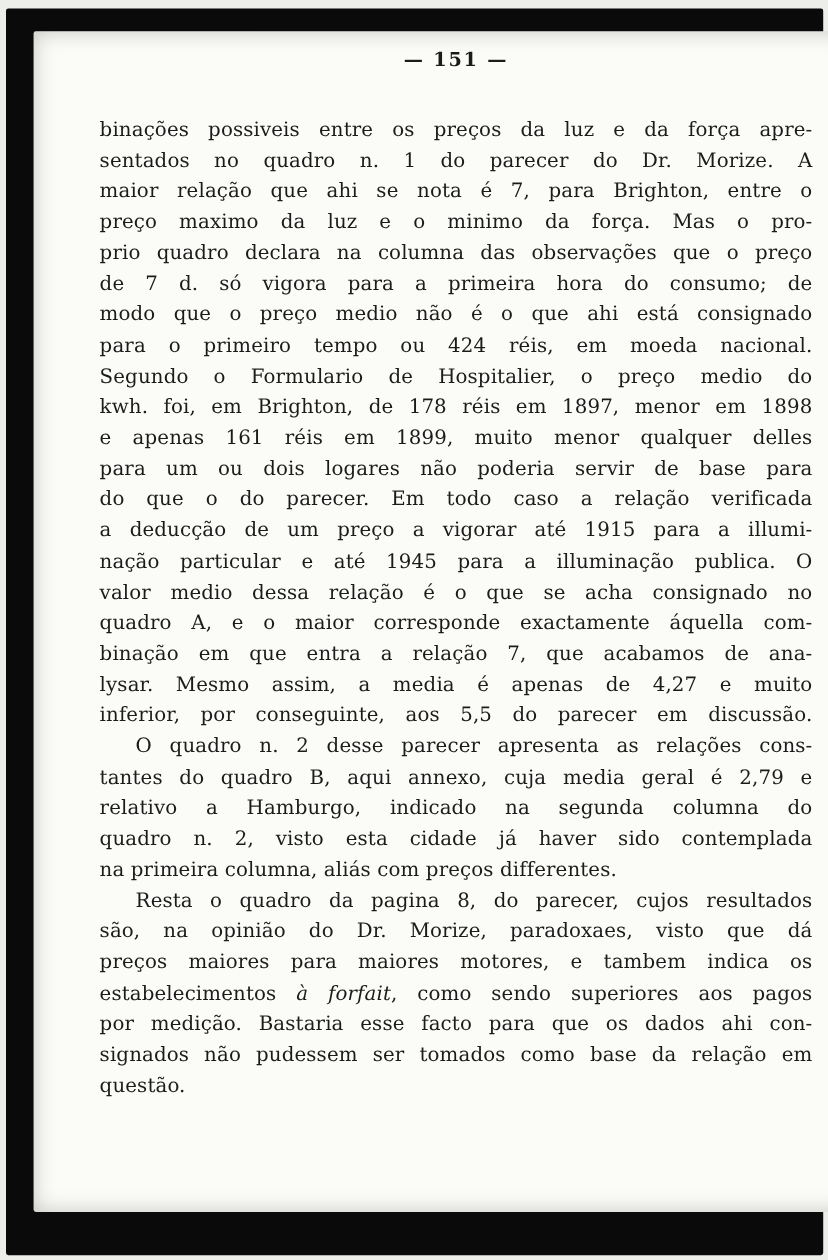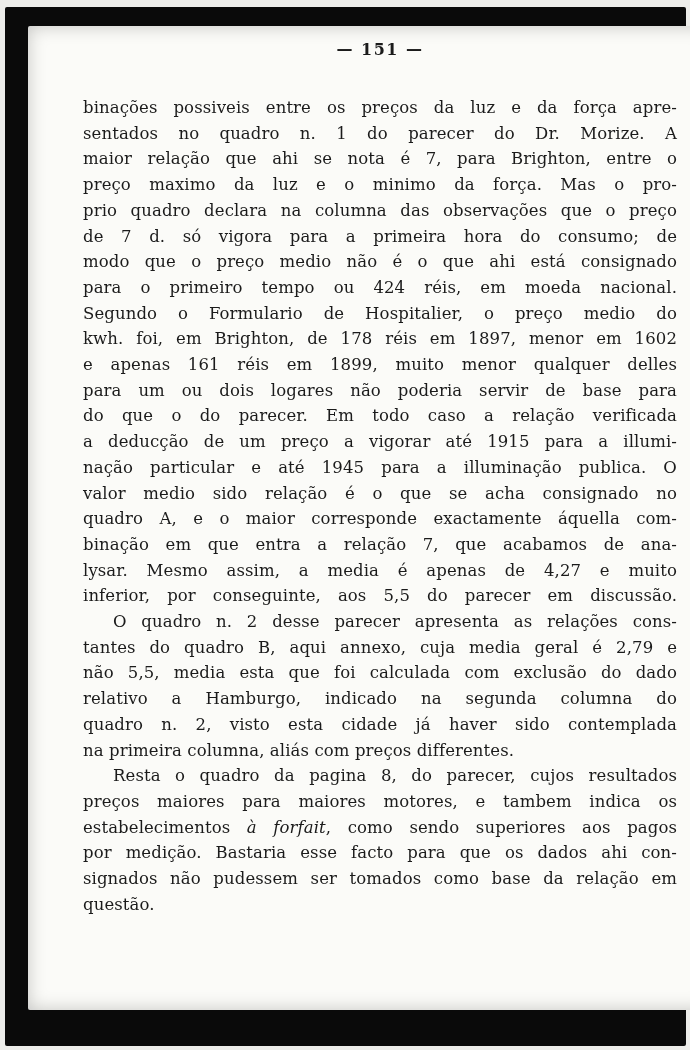--- a/index.html
+++ b/index.html
@@ -61,42 +61,42 @@
           <div class="paragraph">
             <div class="line"><span>binações possiveis entre os preços da luz e da força apre-</span></div>
             <div class="line"><span>sentados no quadro n. 1 do parecer do Dr. Morize. A</span></div>
             <div class="line"><span>maior relação que ahi se nota é 7, para Brighton, entre o</span></div>
             <div class="line"><span>preço maximo da luz e o minimo da força. Mas o pro-</span></div>
             <div class="line"><span>prio quadro declara na columna das observações que o preço</span></div>
             <div class="line"><span>de 7 d. só vigora para a primeira hora do consumo; de</span></div>
             <div class="line"><span>modo que o preço medio não é o que ahi está consignado</span></div>
             <div class="line"><span>para o primeiro tempo ou 424 réis, em moeda nacional.</span></div>
             <div class="line"><span>Segundo o Formulario de Hospitalier, o preço medio do</span></div>
-            <div class="line"><span>kwh. foi, em Brighton, de 178 réis em 1897, menor em 1602</span></div>
+            <div class="line"><span>kwh. foi, em Brighton, de 178 réis em 1897, menor em 1898</span></div>
             <div class="line"><span>e apenas 161 réis em 1899, muito menor qualquer delles</span></div>
             <div class="line"><span>para um ou dois logares não poderia servir de base para</span></div>
             <div class="line"><span>do que o do parecer. Em todo caso a relação verificada</span></div>
             <div class="line"><span>a deducção de um preço a vigorar até 1915 para a illumi-</span></div>
             <div class="line"><span>nação particular e até 1945 para a illuminação publica. O</span></div>
-            <div class="line"><span>valor medio sido relação é o que se acha consignado no</span></div>
+            <div class="line"><span>valor medio dessa relação é o que se acha consignado no</span></div>
             <div class="line"><span>quadro A, e o maior corresponde exactamente áquella com-</span></div>
             <div class="line"><span>binação em que entra a relação 7, que acabamos de ana-</span></div>
             <div class="line"><span>lysar. Mesmo assim, a media é apenas de 4,27 e muito</span></div>
             <div class="line"><span>inferior, por conseguinte, aos 5,5 do parecer em discussão.</span></div>
           </div>
           <div class="paragraph">
             <div class="line indent"><span>O quadro n. 2 desse parecer apresenta as relações cons-</span></div>
             <div class="line"><span>tantes do quadro B, aqui annexo, cuja media geral é 2,79 e</span></div>
-            <div class="line"><span>não 5,5, media esta que foi calculada com exclusão do dado</span></div>
             <div class="line"><span>relativo a Hamburgo, indicado na segunda columna do</span></div>
             <div class="line"><span>quadro n. 2, visto esta cidade já haver sido contemplada</span></div>
             <div class="line last"><span>na primeira columna, aliás com preços differentes.</span></div>
           </div>
           <div class="paragraph">
             <div class="line indent"><span>Resta o quadro da pagina 8, do parecer, cujos resultados</span></div>
+            <div class="line"><span>são, na opinião do Dr. Morize, paradoxaes, visto que dá</span></div>
             <div class="line"><span>preços maiores para maiores motores, e tambem indica os</span></div>
             <div class="line"><span>estabelecimentos </span><span class="italic">à forfait</span><span>, como sendo superiores aos pagos</span></div>
             <div class="line"><span>por medição. Bastaria esse facto para que os dados ahi con-</span></div>
             <div class="line"><span>signados não pudessem ser tomados como base da relação em</span></div>
             <div class="line last"><span>questão.</span></div>
           </div>
         </div>
     </div>
   </div>
 </div>

